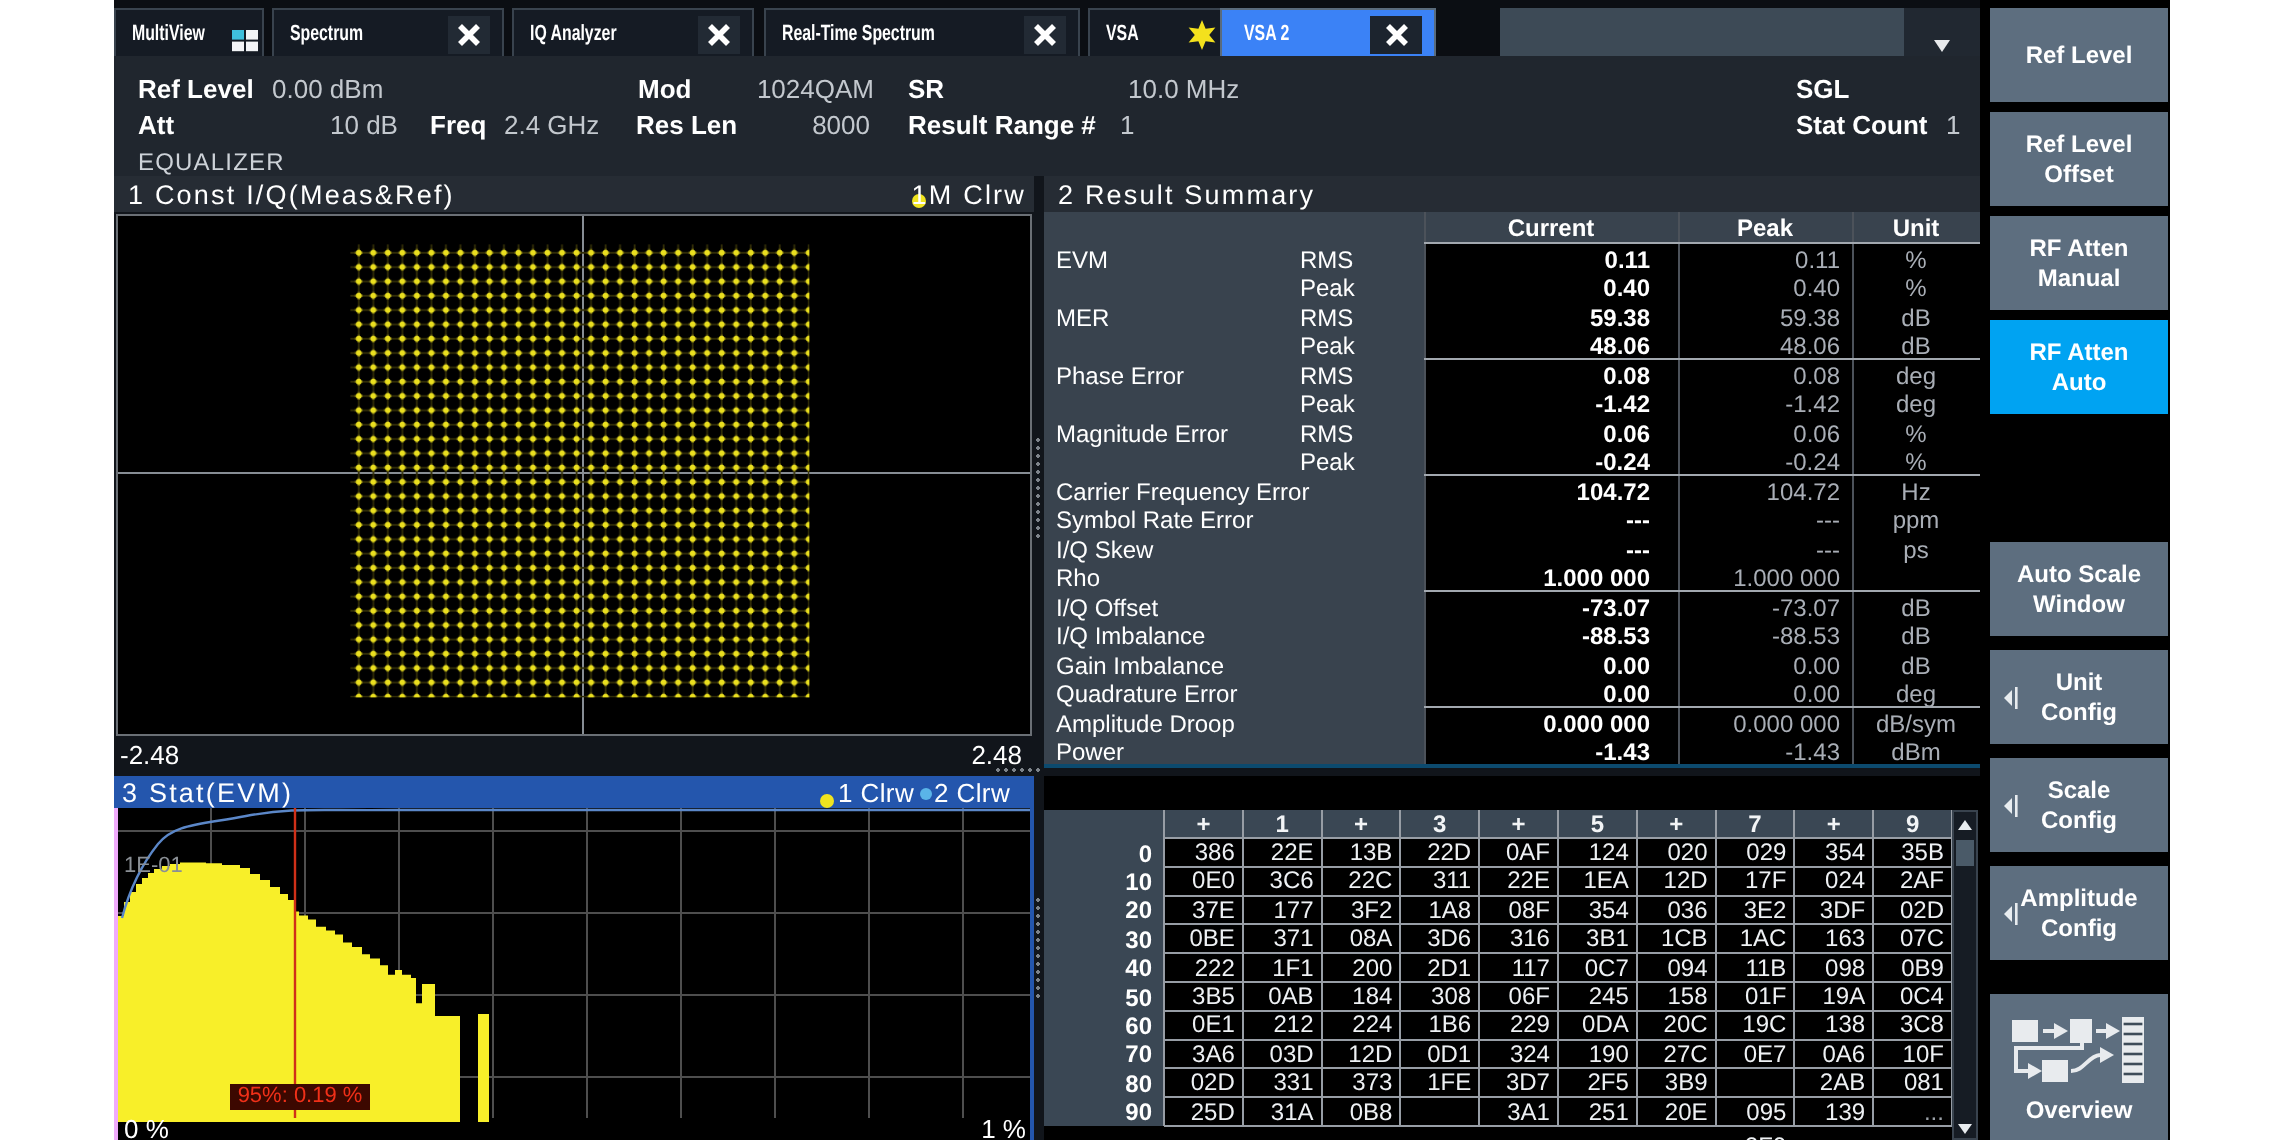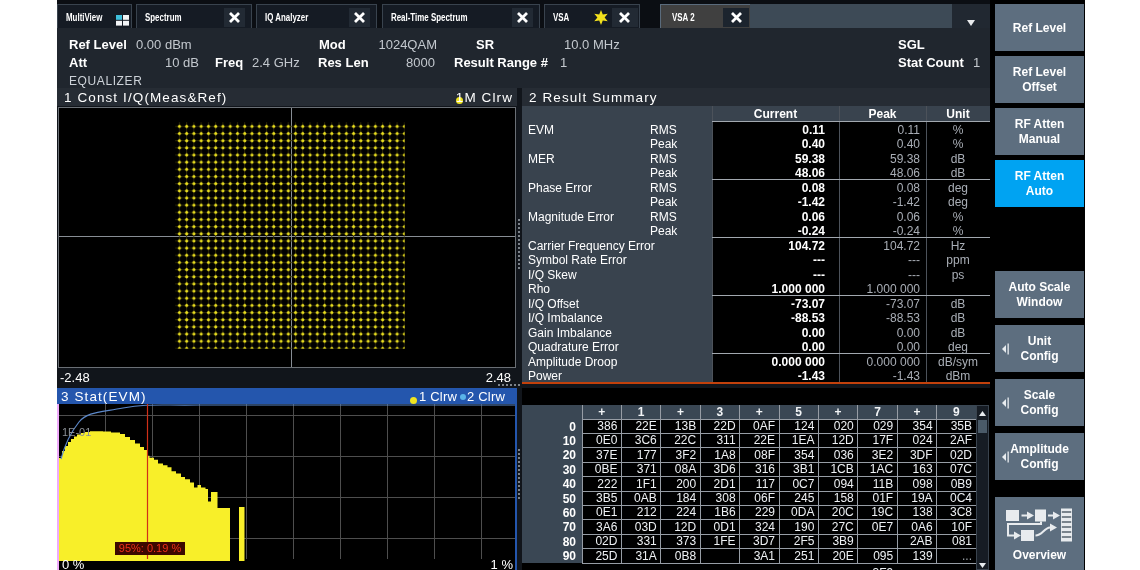--- a/index.html
+++ b/index.html
@@ -35,21 +35,21 @@
   .phead { position:absolute; background:#262c34; color:#fff; font-size:13.5px; letter-spacing:1.1px; }
   .phead .t { position:absolute; left:7px; top:2px; }
 
   
   #p1 { left:0; top:88px; width:460px; height:298px; background:#11151b; }
   #p1 .plot { position:absolute; left:1px; top:19px; width:458px; height:261px;
     background:#000; border:1px solid #6a6f75; }
   #p1 .axlbl { position:absolute; bottom:1px; color:#fff; font-size:13px; }
 
   
-  #p2 { left:465px; top:88px; width:468px; height:296px; background:#c2410c; }
+  #p2 { left:465px; top:88px; width:468px; height:296px; background:#0c4a6e; }
 
   
   #p3 { left:0; top:388px; width:460px; height:182px; }
   #p3h { position:absolute; left:0; top:0; width:460px; height:16px;
     background:#2456ad; color:#fff; font-size:13.5px; letter-spacing:1.1px; }
   #p3 .plot { position:absolute; left:0; top:16px; width:460px; height:166px;
     background:#000; border-left:2px solid #f0abfc; border-right:2px solid #2456ad; }
 
   
   #p4 { left:465px; top:388px; width:468px; height:182px; background:#000; }
@@ -119,39 +119,39 @@
     </div>
     <div class="tab" style="left:487px;width:95.5px;">
         <span class="lbl">VSA</span>
       <svg style="position:absolute;right:31px;top:5px" width="14" height="15" viewBox="0 0 14 15">
         <path d="M7 0 L8.8 4.4 L13.7 3.7 L10.6 7.5 L13.7 11.3 L8.8 10.6 L7 15 L5.2 10.6 L0.3 11.3 L3.4 7.5 L0.3 3.7 L5.2 4.4 Z" fill="#f3e11d"></path>
       </svg>
       <div class="xbtn" style="right:1px;width:26px;"><svg width="13" height="13" viewBox="0 0 13 13">
             <path d="M2 2 L11 11 M11 2 L2 11" stroke="#fff" stroke-width="2.8"></path>
           </svg></div>
     </div>
-    <div class="tab active" style="left:603px;width:96px;background:#404040;border-color:#5a6b7c;">
+    <div class="tab active" style="left:553px;width:108px;background:#3b82f6;border-color:#5a6b7c;">
         <span class="lbl" style="left:11px;">VSA 2</span>
       <div class="xbtn" style="right:6px;width:26px;background:#1c242e;"><svg width="13" height="13" viewBox="0 0 13 13">
             <path d="M2 2 L11 11 M11 2 L2 11" stroke="#fff" stroke-width="2.8"></path>
           </svg></div>
     </div>
     <div id="tabrest"></div>
     <div id="tabdrop">
         <svg style="position:absolute;left:15px;top:16px" width="8" height="6" viewBox="0 0 8 6">
           <path d="M0 0 L8 0 L4 6 Z" fill="#e8eaec"></path>
         </svg>
       </div>
   </div>
   <div id="infobar" class="abs">
     <span class="ib-lbl" style="left:12px;top:9px;">Ref Level</span>
     <span class="ib-val" style="left:79px;top:9px;">0.00 dBm</span>
     <span class="ib-lbl" style="left:262px;top:9px;">Mod</span>
     <span class="ib-val" style="left:300px;top:9px;width:80px;text-align:right;">1024QAM</span>
-    <span class="ib-lbl" style="left:397px;top:9px;margin-left:22px;">SR</span>
+    <span class="ib-lbl" style="left:397px;top:9px;">SR</span>
     <span class="ib-val" style="left:507px;top:9px;">10.0 MHz</span>
     <span class="ib-lbl" style="left:841px;top:9px;">SGL</span>
 
     <span class="ib-lbl" style="left:12px;top:27px;">Att</span>
     <span class="ib-val" style="left:108px;top:27px;">10 dB</span>
     <span class="ib-lbl" style="left:158px;top:27px;">Freq</span>
     <span class="ib-val" style="left:195px;top:27px;">2.4 GHz</span>
     <span class="ib-lbl" style="left:261px;top:27px;">Res Len</span>
     <span class="ib-val" style="left:330px;top:27px;width:48px;text-align:right;">8000</span>
     <span class="ib-lbl" style="left:397px;top:27px;">Result Range #</span>

